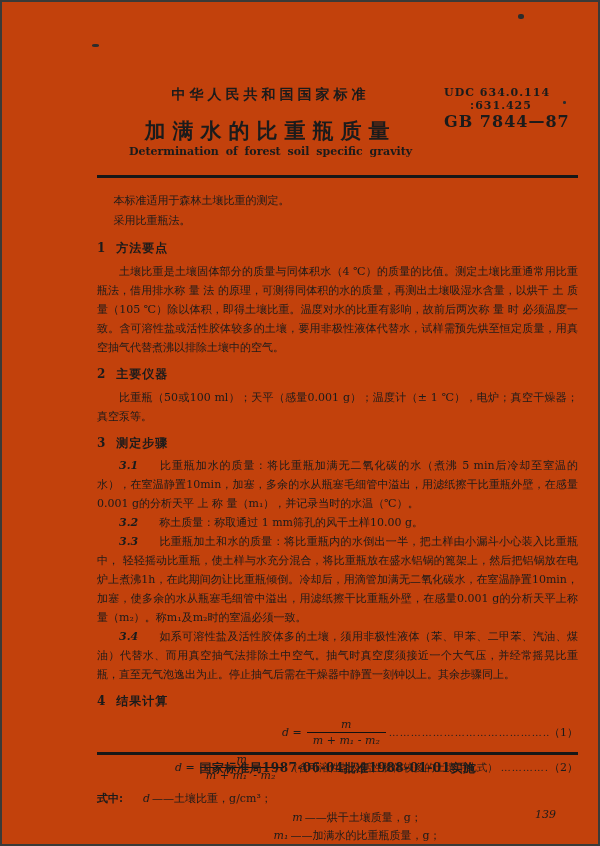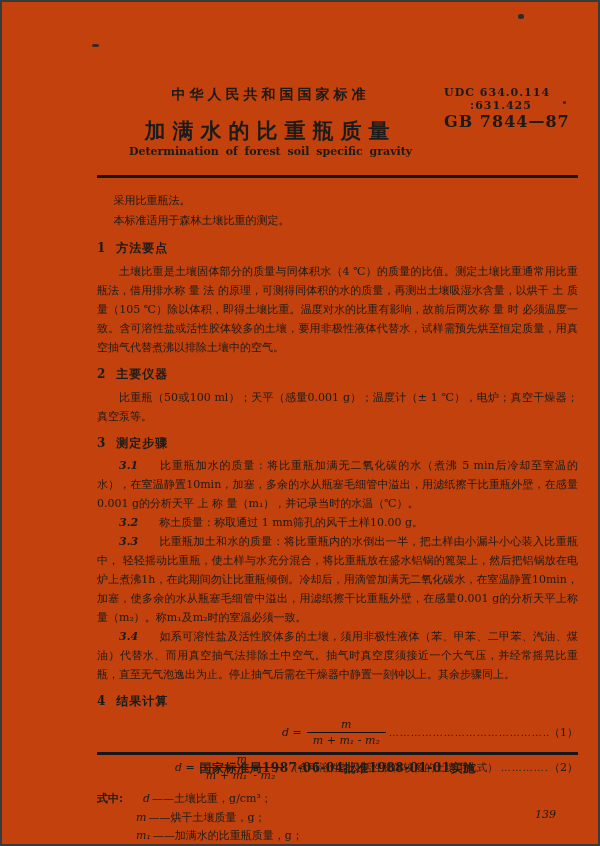--- a/index.html
+++ b/index.html
@@ -44,21 +44,21 @@
   .frac .num { display:block; border-bottom:1px solid #111; padding:0 6px 1px; line-height:13px; }
   .frac .den { display:block; padding:1px 6px 0; line-height:13px; }
   .f-note { margin-left:4px; white-space:nowrap; font-size:10.5px; }
   .leaders { flex:1; overflow:hidden; white-space:nowrap; letter-spacing:1px; font-size:10px; padding:0 3px; color:#222; }
   .f-tag { white-space:nowrap; }
 
   .vars { margin-top:8px; }
   .var-line { font-size:11px; line-height:18.5px; }
   .var-line .where { margin-right:20px;font-weight:bold; }
   .var-line i { font-style:italic; margin-right:2px; }
-  .var-line.ind { padding-left:39px; }
+  .var-line.ind { padding-left:39px;text-align:center; }
 
   
   .footer { position:absolute; left:20px; right:20px; bottom:0; height:92px; }
   .ftr-rule { position:absolute; top:0; left:75px; right:0; height:2.5px; background:#171717; }
   .ftr-line { position:absolute; top:8px; left:75px; right:0; display:flex; justify-content:center; }
   .approve, .implement { font-size:12px; font-weight:bold; letter-spacing:0.5px; }
   .page-no { position:absolute; right:22px; bottom:23px; font-size:11px; font-style:italic; }
 
   
   .speck { position:absolute; background:#2c2c2c; border-radius:40%; }
@@ -82,22 +82,22 @@
       </div>
       <div class="hdr-right">
         <div class="udc1">UDC 634.0.114</div>
         <div class="udc2">:631.425</div>
         <div class="gb-no">GB 7844—87</div>
       </div>
     </div>
     <div class="hdr-rule"></div>
 
     <div class="intro">
+      <p>本标准适用于森林土壤比重的测定。</p>
       <p>采用比重瓶法。</p>
-      <p>本标准适用于森林土壤比重的测定。</p>
     </div>
 
     <h2 class="sec"><span class="secno">1</span><span>方法要点</span></h2>
     <p class="para">土壤比重是土壤固体部分的质量与同体积水（4 ℃）的质量的比值。测定土壤比重通常用比重瓶法，借用排水称 量 法 的原理，可测得同体积的水的质量，再测出土壤吸湿水含量，以烘干 土 质 量（105 ℃）除以体积，即得土壤比重。温度对水的比重有影响，故前后两次称 量 时 必须温度一致。含可溶性盐或活性胶体较多的土壤，要用非极性液体代替水，试样需预先烘至恒定质量，用真空抽气代替煮沸以排除土壤中的空气。</p>
 
     <h2 class="sec"><span class="secno">2</span><span>主要仪器</span></h2>
     <p class="para">比重瓶（50或100 ml）；天平（感量0.001 g）；温度计（± 1 ℃），电炉；真空干燥器；真空泵等。</p>
 
     <h2 class="sec"><span class="secno">3</span><span>测定步骤</span></h2>
     <div class="steps">

